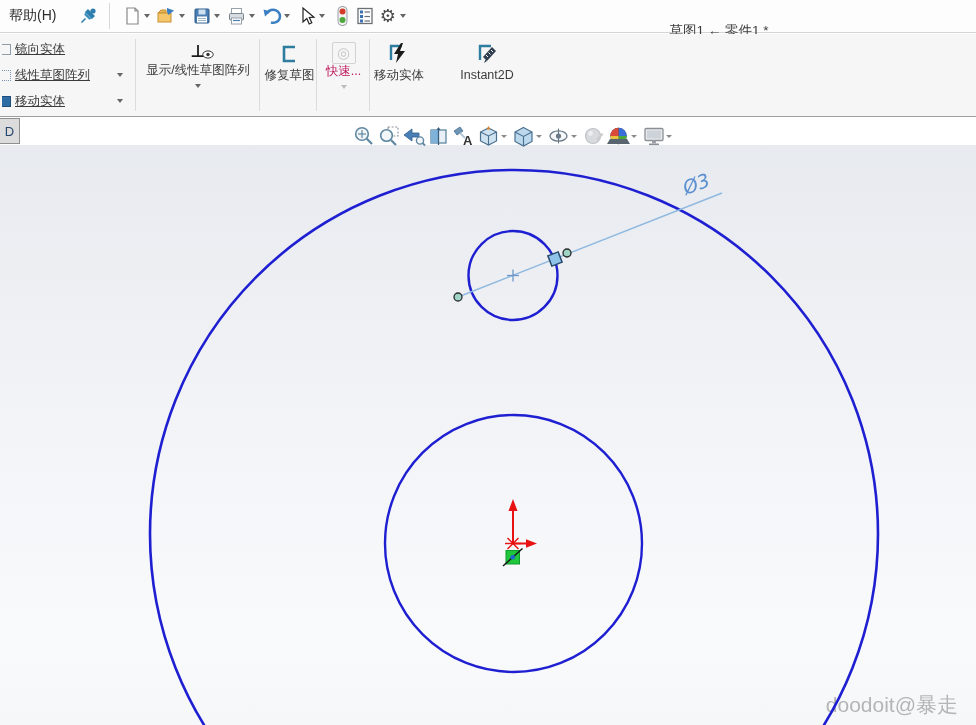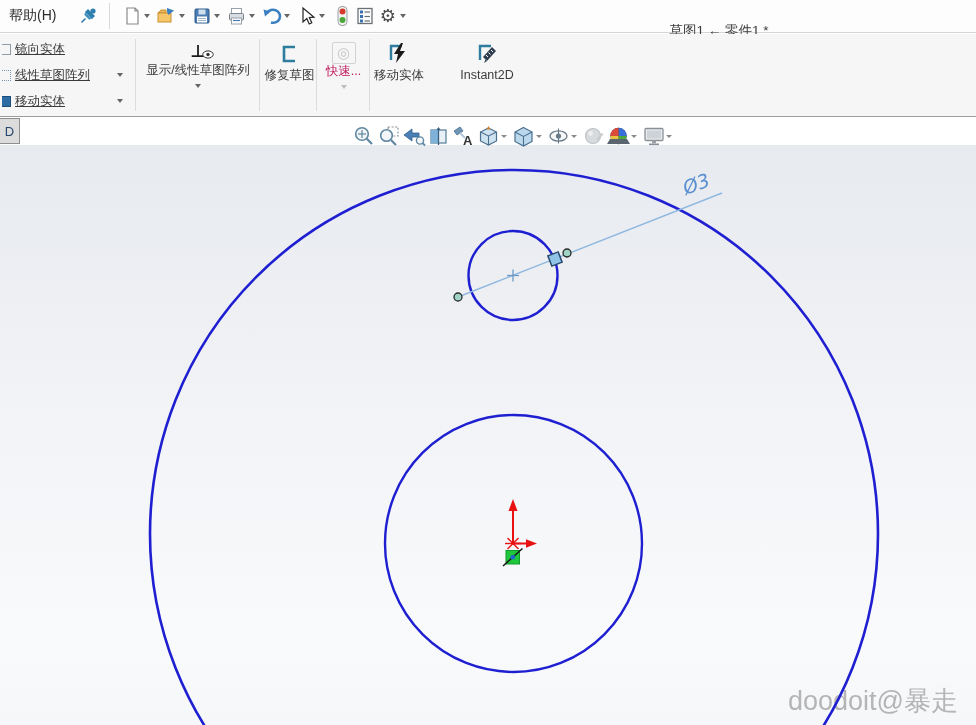--- a/index.html
+++ b/index.html
@@ -53,21 +53,21 @@
   
   .tabstrip { position:absolute; top:118px; left:0; right:0; height:27px; background:#ffffff; }
   .part-tab { position:absolute; left:0; top:0; width:20px; height:26px; background:#dcdcdc;
               border:1px solid #8f8f8f; border-left:none; display:flex; align-items:center;
               justify-content:center; font-size:13px; color:#26476e; cursor:pointer; }
 
   
   .canvas { position:absolute; top:145px; left:0; width:976px; height:580px;
             background:linear-gradient(180deg,#e7eaef 0%,#edeff3 25%,#f3f5f8 55%,#f9fafb 85%,#f6f7f9 100%); }
   .sketch-svg { position:absolute; top:0; left:0; }
-  .watermark { position:absolute; right:18px; bottom:6px; font-size:27px; color:#b5b5b5; }
+  .watermark { position:absolute; right:18px; bottom:6px; font-size:21px; color:#b5b5b5; }
 
   
   .headsup { position:absolute; top:122px; left:351px; height:28px; display:flex; align-items:center; z-index:5; }
   .hu-btn { width:25px; height:27px; display:flex; align-items:center; justify-content:center; border-radius:2px; }
   .hu-caret { width:0; height:0; border-left:3px solid transparent; border-right:3px solid transparent;
               border-top:3.5px solid #8a8a8a; margin:0 4px 0 0; }
   .gear-glyph { font-family:"DejaVu Sans",sans-serif; font-size:18px; color:#4b4b4b; line-height:1; }
 </style>
 </head>
 <body>

